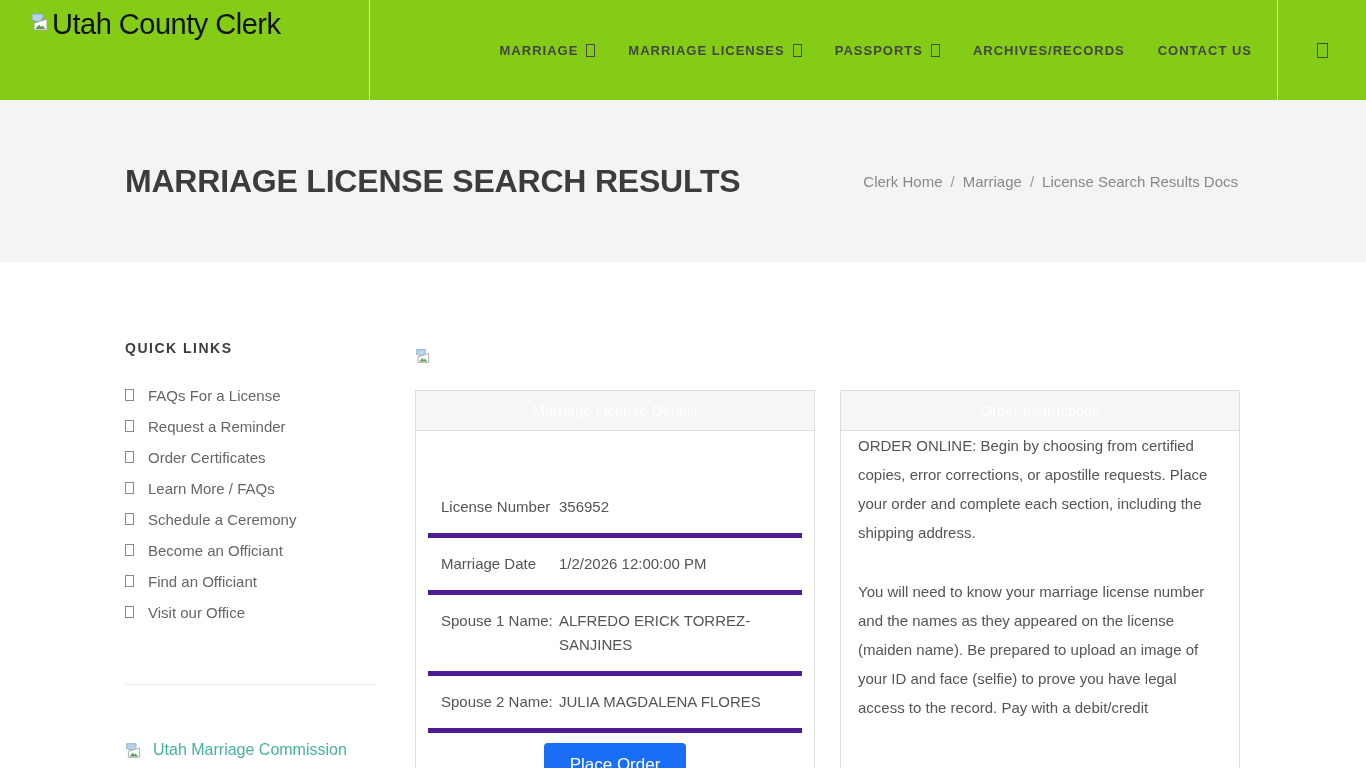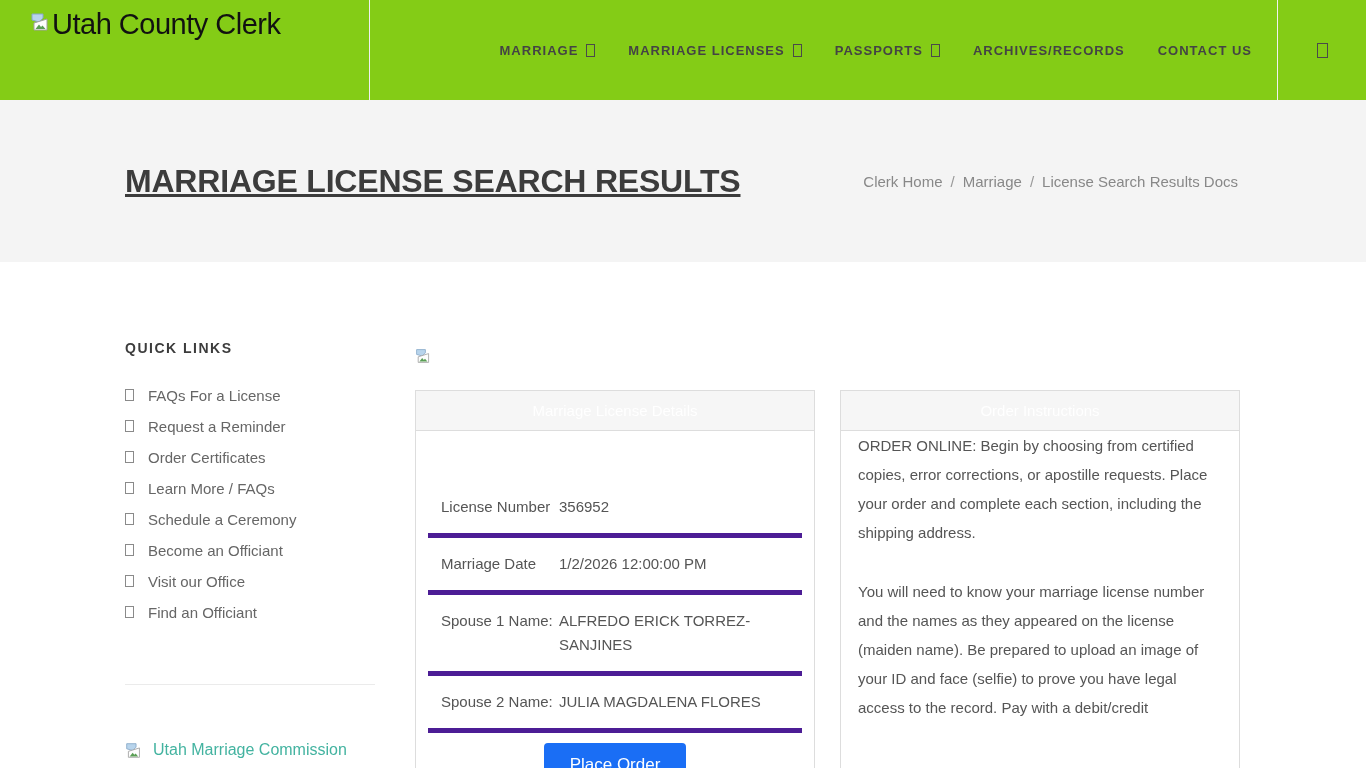--- a/index.html
+++ b/index.html
@@ -17,21 +17,21 @@
   .nav-item { display:flex; align-items:center; font-size:13px; font-weight:600;
     color:#444; letter-spacing:1px; text-decoration:none; cursor:pointer; white-space:nowrap; }
   .tofu { display:inline-block; width:9px; height:13px; border:1.5px solid #4a4a4a; margin-left:8px; }
   .search-box { width:89px; border-left:1px solid #f0f0f0; display:flex;
     align-items:center; justify-content:center; }
   .tofu-big { display:inline-block; width:11px; height:15px; border:1.5px solid #4a4a4a; cursor:pointer; }
 
   
   .page-band { height:162px; background:#f4f4f4; display:flex; align-items:center;
     justify-content:space-between; padding:0 128px 0 125px; }
-  .page-title { font-size:32px; font-weight:bold; color:#3c3c3c; letter-spacing:-0.2px;text-decoration:underline; }
+  .page-title { font-size:32px; font-weight:bold; color:#3c3c3c; letter-spacing:-0.2px; }
   .breadcrumb { font-size:15px; color:#888; }
   .breadcrumb a { color:#888; text-decoration:none; cursor:pointer;margin-top:16px; }
   .breadcrumb .sep { margin:0 8px; color:#999; }
 
   
   .content { display:flex; padding:0 0 0 125px; }
   .sidebar { width:250px; flex:none; padding-top:78px; }
   .sidebar h2 { font-size:14px; font-weight:bold; color:#3c3c3c; letter-spacing:1.5px; }
   .quick-links { list-style:none; margin-top:30px; }
   .quick-links li { display:flex; align-items:center; margin-bottom:13px; height:18px; }
@@ -136,25 +136,25 @@
       <li>
           <span class="box-glyph"></span>
           <a>Schedule a Ceremony</a>
         </li>
       <li>
           <span class="box-glyph"></span>
           <a>Become an Officiant</a>
         </li>
       <li>
           <span class="box-glyph"></span>
+          <a>Find an Officiant</a>
+        </li>
+      <li>
+          <span class="box-glyph"></span>
           <a>Visit our Office</a>
-        </li>
-      <li>
-          <span class="box-glyph"></span>
-          <a>Find an Officiant</a>
         </li>
     </ul>
     <hr>
     <a class="commission">
       <span class="bimg">
         <svg width="17" height="17" viewBox="0 0 20 20">
           <polygon points="2,2 13,2 13,6 9,10 2,8" fill="#b8d4ec" stroke="#86a8c8" stroke-width="1"></polygon>
           <polygon points="4,11 17,7 17,18 4,18" fill="#fdfdfd" stroke="#a0a0a0" stroke-width="1"></polygon>
           <path d="M5.5,17 L9,12.5 L11,15 L12.5,13.5 L15.5,17 Z" fill="#5a9e55"></path>
         </svg>

